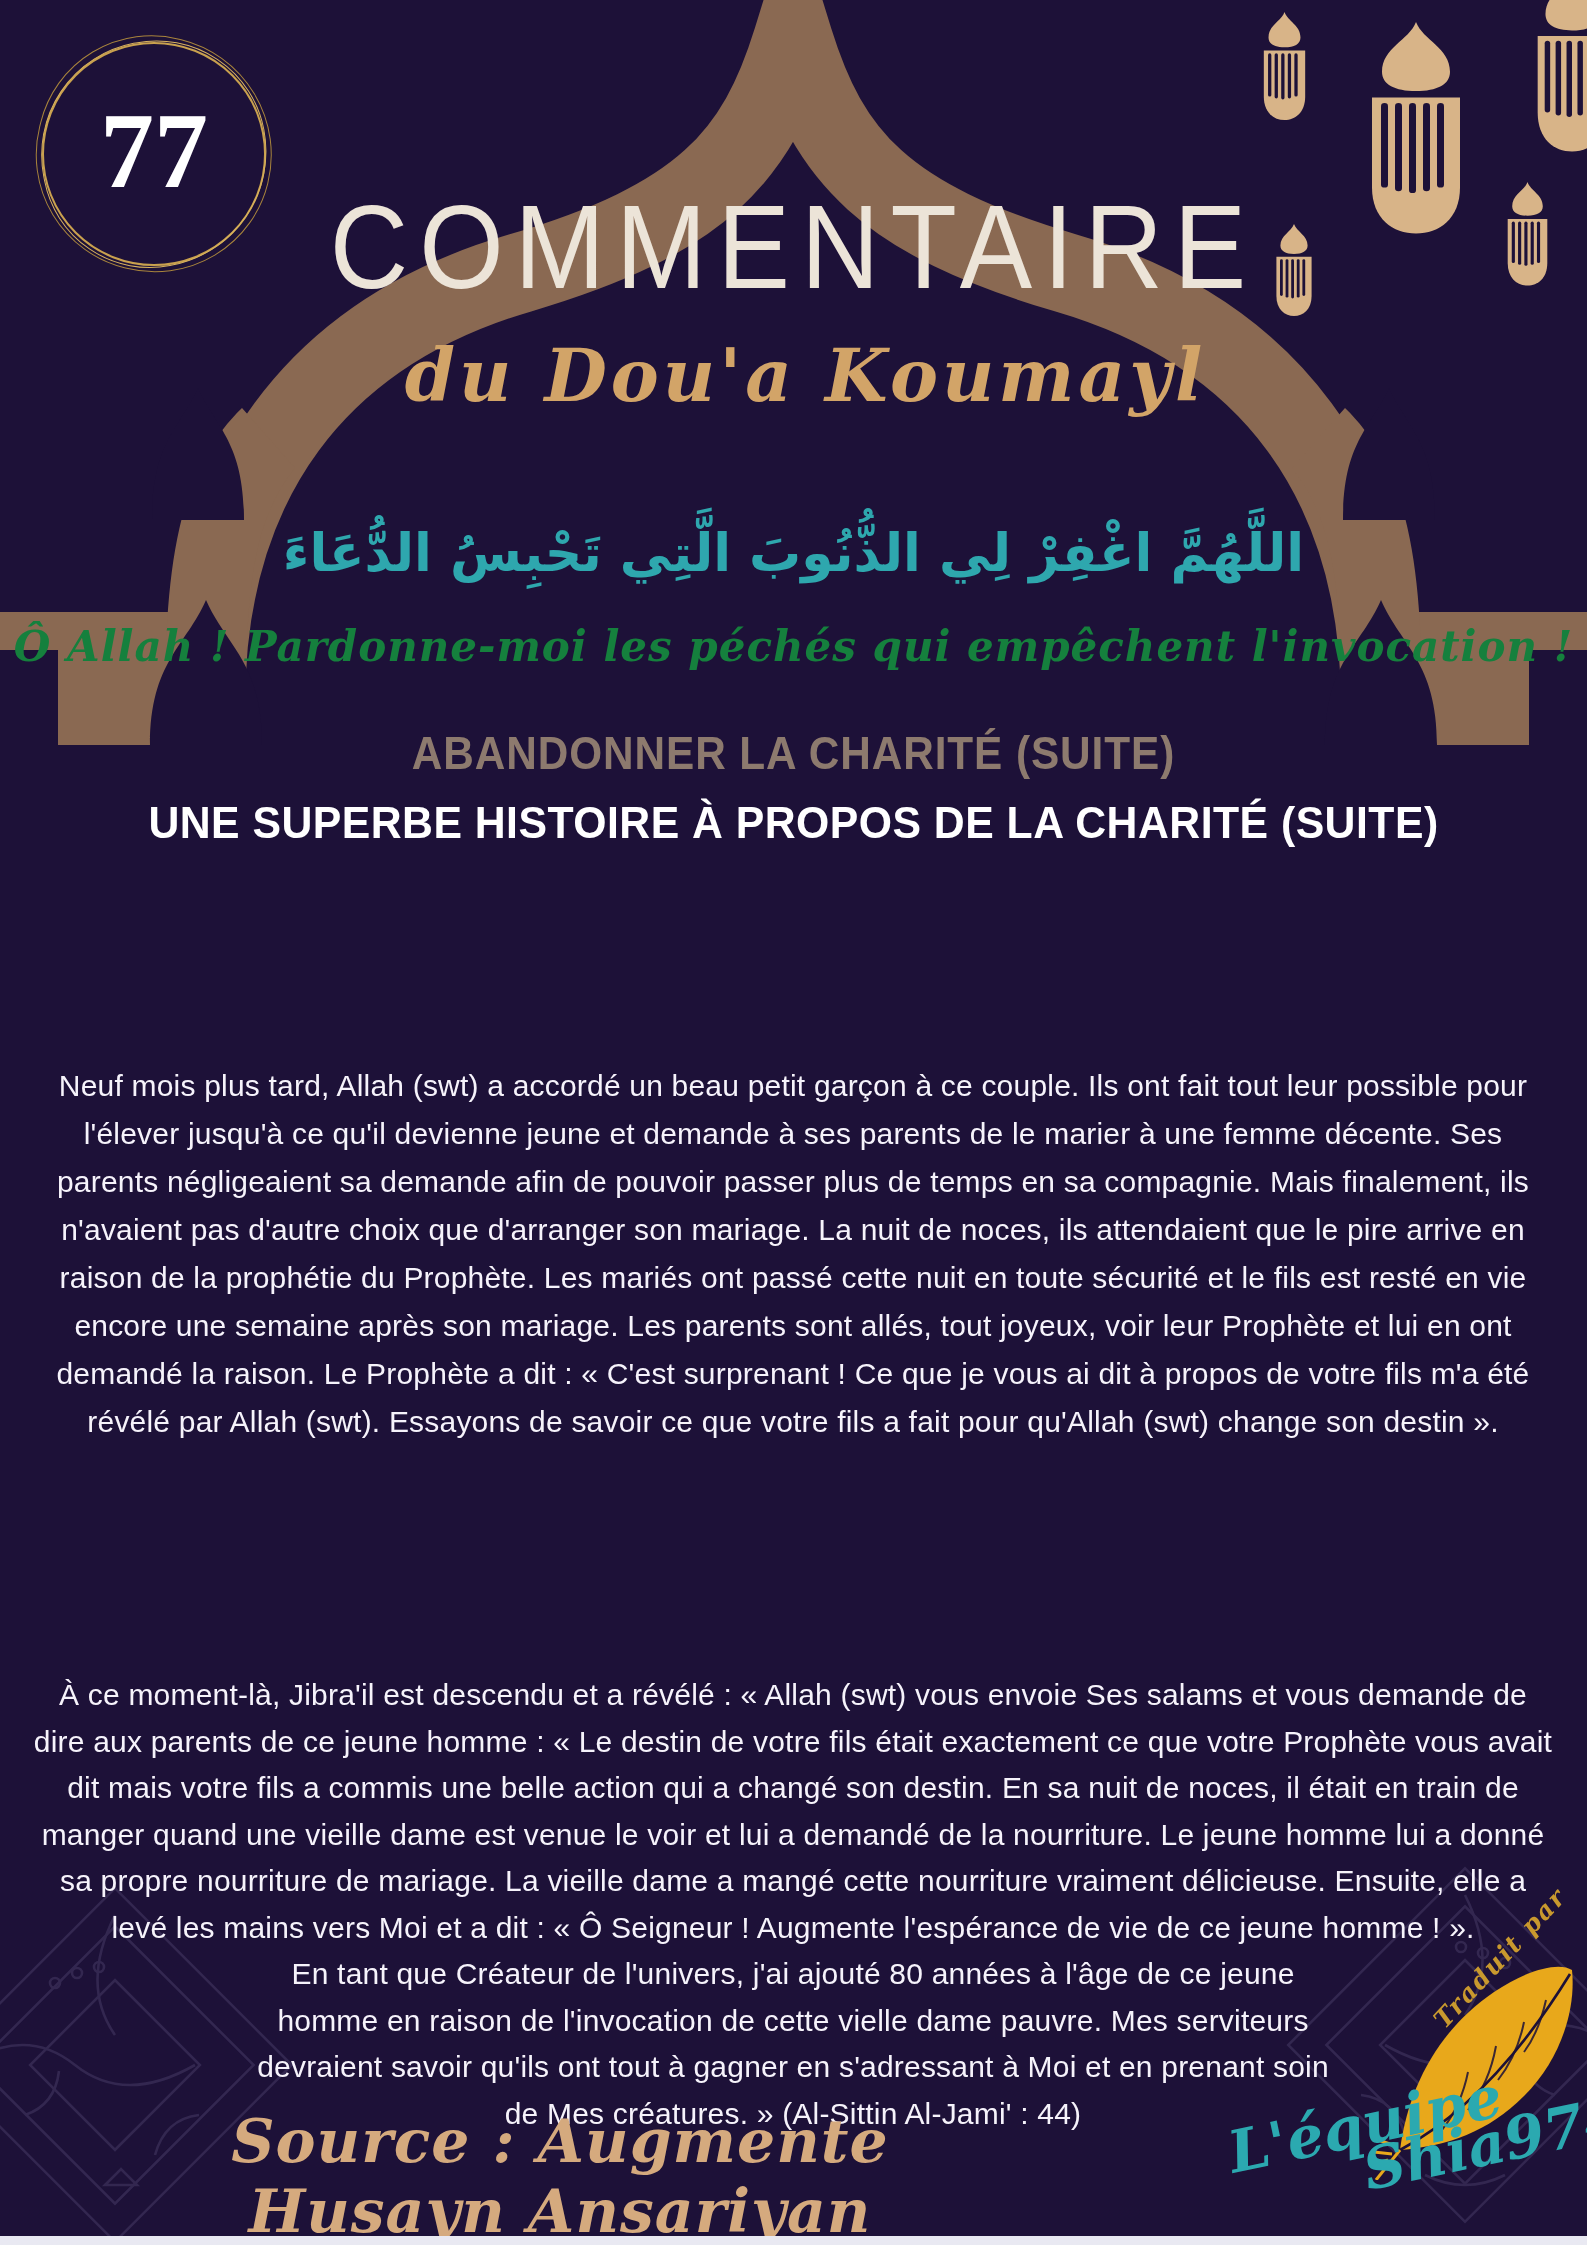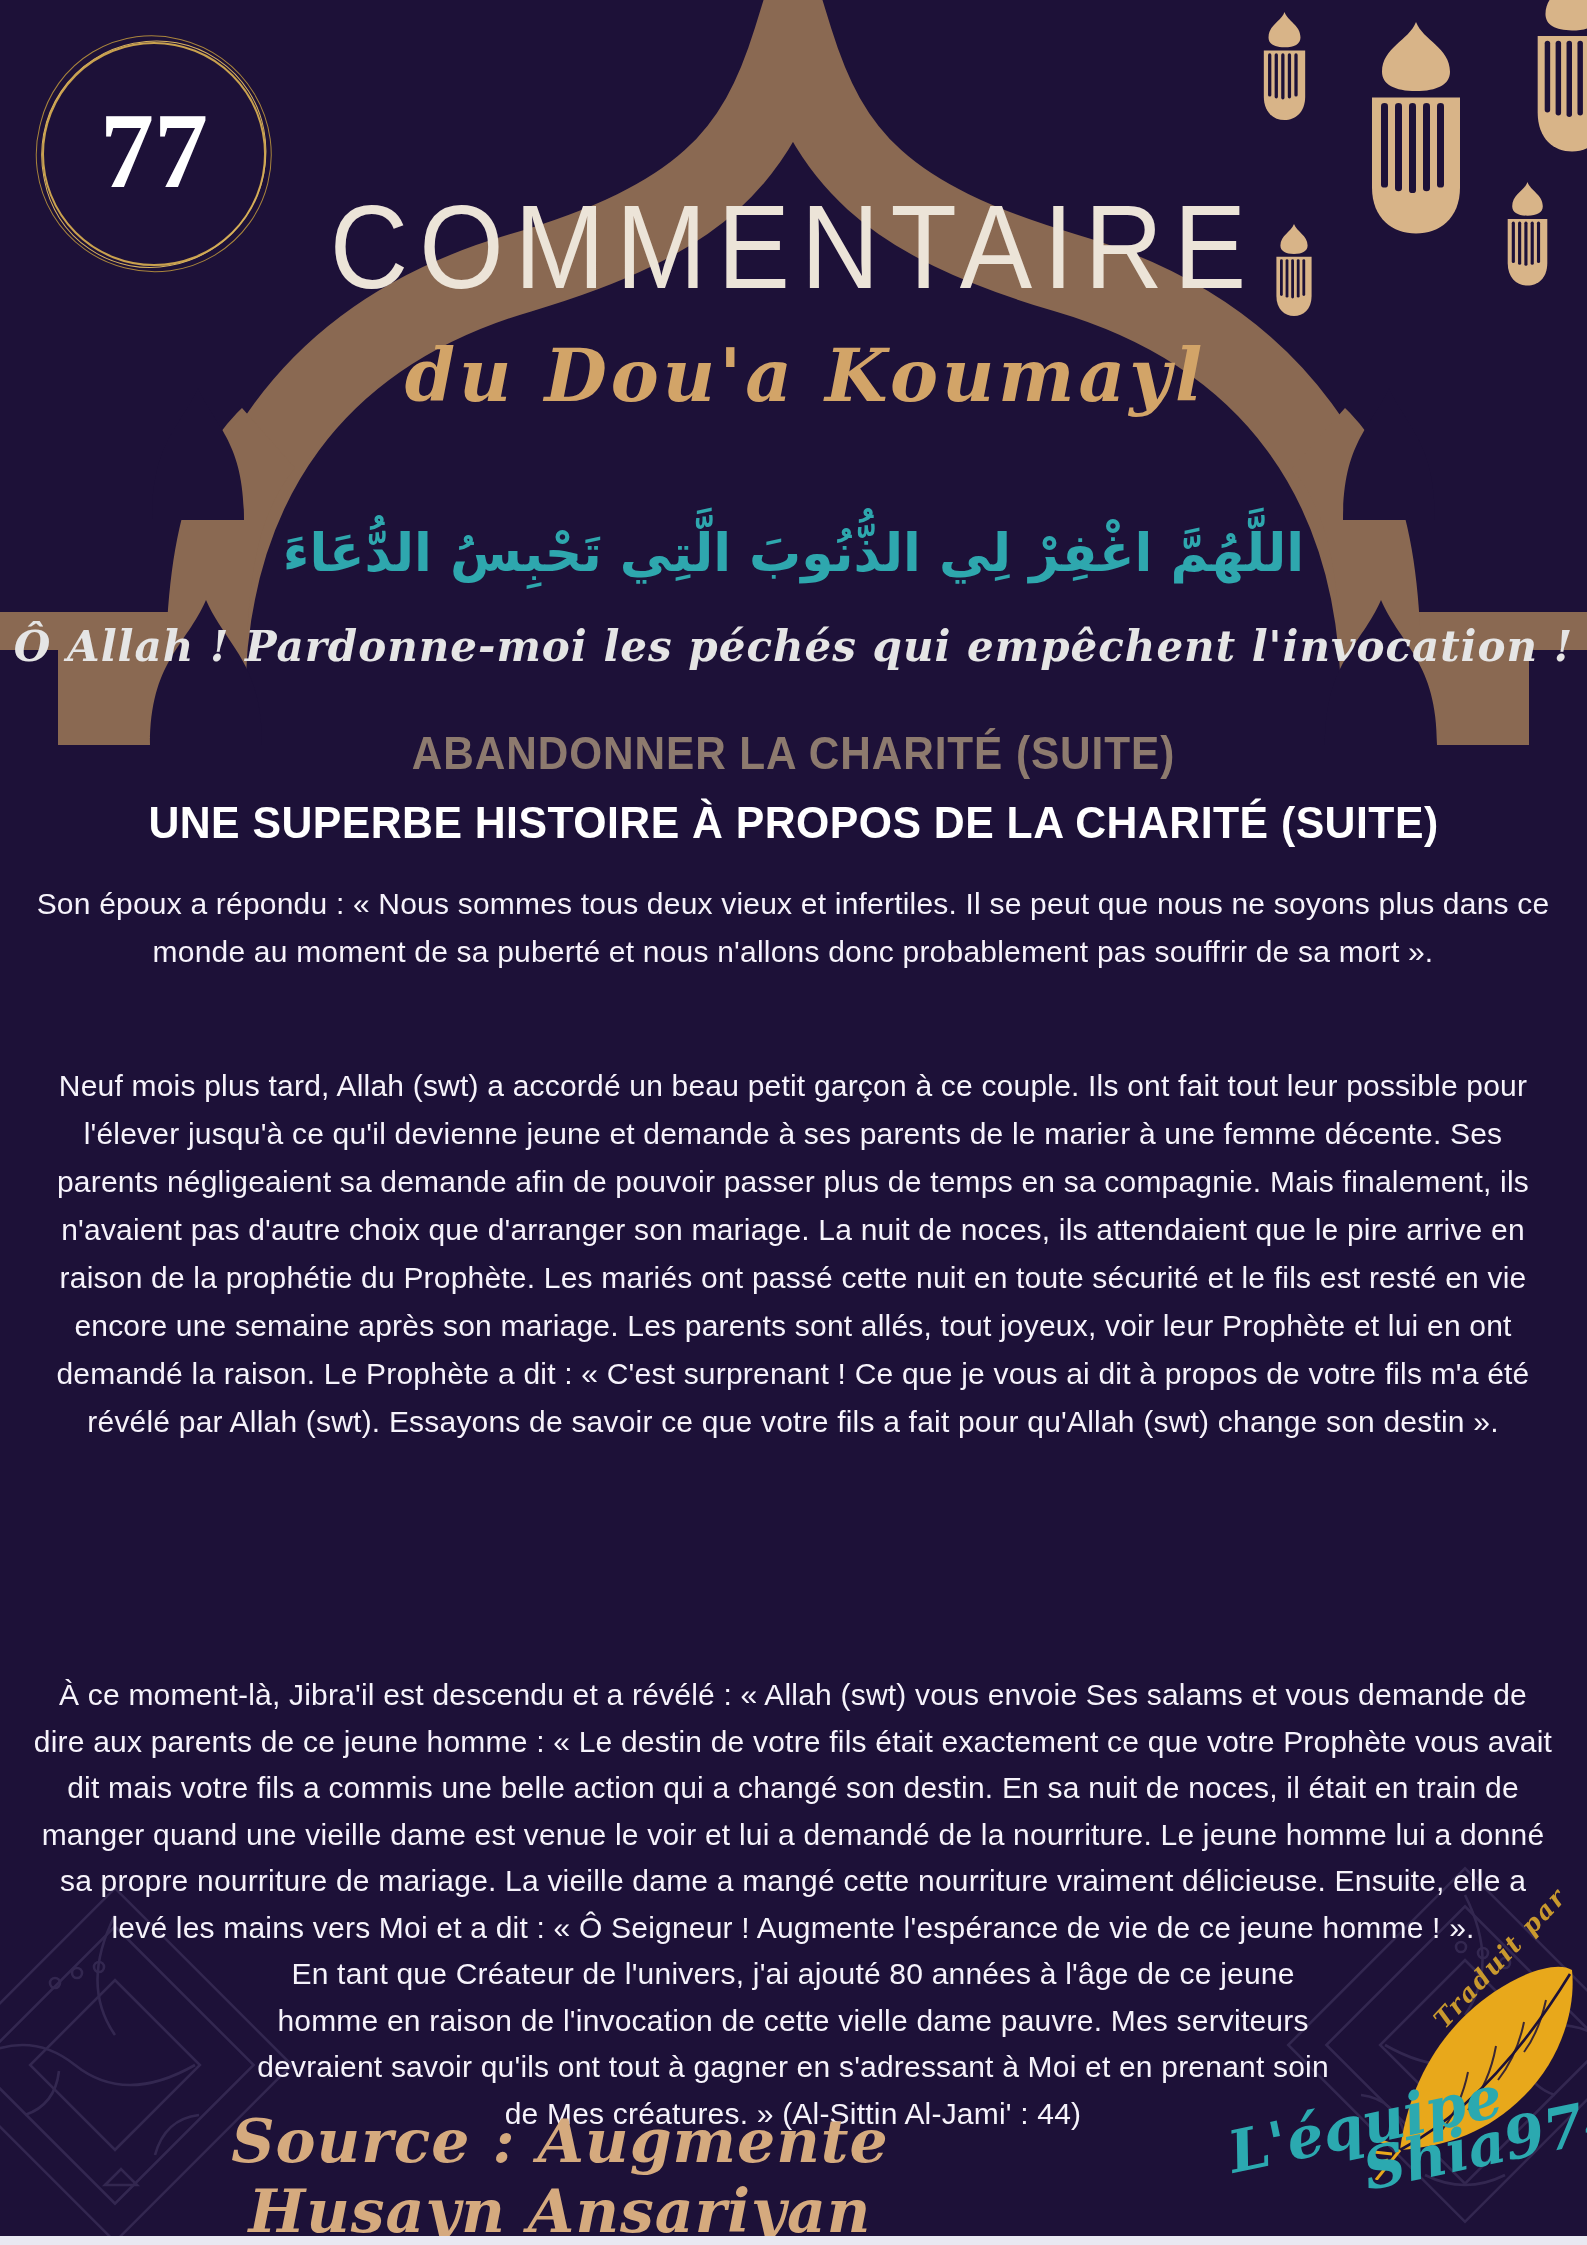--- a/index.html
+++ b/index.html
@@ -50,21 +50,21 @@
     color:#d2a468;font-size:72px;line-height:1.1;letter-spacing:4px;padding-left:12px;
   }
   .arabic{
     left:0;top:520px;width:1587px;text-align:center;direction:rtl;
     font-family:"DejaVu Sans", sans-serif;font-weight:bold;
     color:#2ea7ae;font-size:52px;line-height:1.3;
   }
   .teal-translation{
     left:0;top:622px;width:1587px;text-align:center;
     font-family:"DejaVu Serif", serif;font-style:italic;font-weight:bold;
-    color:#e5e5e5;font-size:42px;letter-spacing:1px;
+    color:#15803d;font-size:42px;letter-spacing:1px;
   }
 
   
   .heading-primary{
     left:0;top:730px;width:1587px;text-align:center;
     color:#8d7a6e;font-size:46px;font-weight:bold;line-height:1;
     letter-spacing:1px;transform:scaleX(.92);
   }
   .heading-secondary{
     left:0;top:800px;width:1587px;text-align:center;
@@ -181,21 +181,20 @@
   </div>
 
   <div class="abs title">COMMENTAIRE</div>
   <div class="abs subtitle">du Dou'a Koumayl</div>
   <div class="abs arabic" dir="rtl" lang="ar">اللَّهُمَّ اغْفِرْ لِي الذُّنُوبَ الَّتِي تَحْبِسُ الدُّعَاءَ</div>
   <div class="abs teal-translation">Ô Allah ! Pardonne-moi les péchés qui empêchent l'invocation !</div>
 
   <div class="abs heading-primary">ABANDONNER LA CHARITÉ (SUITE)</div>
   <div class="abs heading-secondary">UNE SUPERBE HISTOIRE À PROPOS DE LA CHARITÉ (SUITE)</div>
 
-  <div class="abs para para-1">Son époux a répondu : « Nous sommes tous deux vieux et infertiles. Il se peut que nous ne soyons plus dans ce monde au moment de sa puberté et nous n'allons donc probablement pas souffrir de sa mort ».</div>
   <div class="abs para para-2">Neuf mois plus tard, Allah (swt) a accordé un beau petit garçon à ce couple. Ils ont fait tout leur possible pour l'élever jusqu'à ce qu'il devienne jeune et demande à ses parents de le marier à une femme décente. Ses parents négligeaient sa demande afin de pouvoir passer plus de temps en sa compagnie. Mais finalement, ils n'avaient pas d'autre choix que d'arranger son mariage. La nuit de noces, ils attendaient que le pire arrive en raison de la prophétie du Prophète. Les mariés ont passé cette nuit en toute sécurité et le fils est resté en vie encore une semaine après son mariage. Les parents sont allés, tout joyeux, voir leur Prophète et lui en ont demandé la raison. Le Prophète a dit : « C'est surprenant ! Ce que je vous ai dit à propos de votre fils m'a été révélé par Allah (swt). Essayons de savoir ce que votre fils a fait pour qu'Allah (swt) change son destin ».</div>
   <div class="abs para para-3">
     <span>À ce moment-là, Jibra'il est descendu et a révélé : « Allah (swt) vous envoie Ses salams et vous demande de dire aux parents de ce jeune homme : « Le destin de votre fils était exactement ce que votre Prophète vous avait dit mais votre fils a commis une belle action qui a changé son destin. En sa nuit de noces, il était en train de manger quand une vieille dame est venue le voir et lui a demandé de la nourriture. Le jeune homme lui a donné sa propre nourriture de mariage. La vieille dame a mangé cette nourriture vraiment délicieuse. Ensuite, elle a levé les mains vers Moi et a dit : « Ô Seigneur ! Augmente l'espérance de vie de ce jeune homme ! ».</span>
     <div class="para-tail">En tant que Créateur de l'univers, j'ai ajouté 80 années à l'âge de ce jeune homme en raison de l'invocation de cette vielle dame pauvre. Mes serviteurs devraient savoir qu'ils ont tout à gagner en s'adressant à Moi et en prenant soin de Mes créatures. » (Al-Sittin Al-Jami' : 44)</div>
   </div>
 
   <div class="abs source">Source : Augmente Husayn Ansariyan</div>
 
   <svg class="abs feather-svg" viewBox="0 0 205 230" aria-hidden="true">
     <path d="M 28 200 C 36 138 66 80 122 42 C 158 18 188 12 200 20 C 204 58 190 108 152 146 C 116 182 76 196 28 200 Z" fill="#e8a81b"></path>

